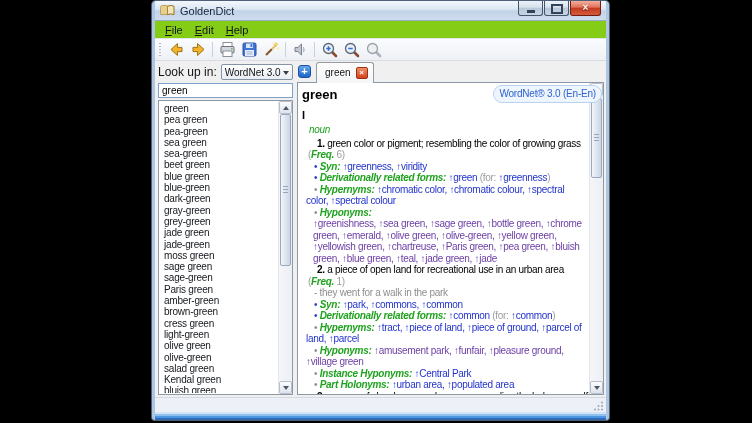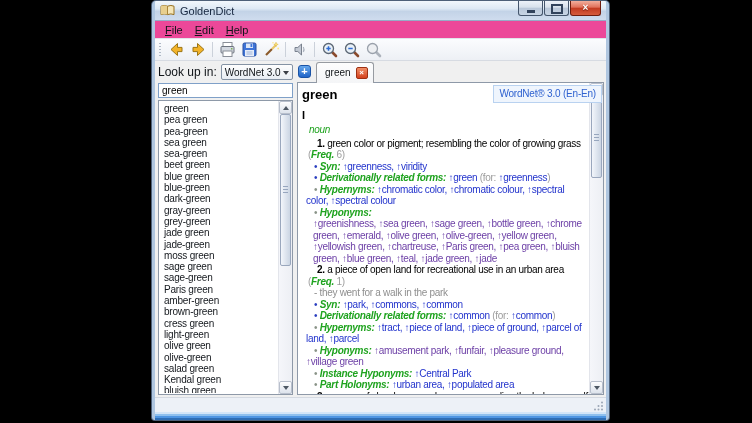--- a/index.html
+++ b/index.html
@@ -18,21 +18,21 @@
   .win-btns{position:absolute;right:5px;top:0;display:flex;gap:1px;}
   .wb{width:25px;height:15px;border:1px solid #44556C;border-top:none;border-radius:0 0 3px 3px;
       background:linear-gradient(to bottom,#EDF2F9 0%,#D8E1EC 45%,#B9C7D9 50%,#C8D5E5 100%);
       display:flex;align-items:center;justify-content:center;box-sizing:border-box;}
   .wb-min::after{content:"";width:8px;height:3px;background:#32435C;margin-top:7px;}
   .wb-max::after{content:"";width:8px;height:6px;border:2px solid #32435C;margin-top:1px;}
   .wb-close{width:31px;background:linear-gradient(to bottom,#F2AE9C 0%,#E0715A 45%,#C23A20 50%,#D55B3C 100%);
             border-color:#6E1D0E;color:#fff;font-size:10px;font-weight:bold;}
   .wb-close::after{content:"\00D7";margin-top:-2px;text-shadow:0 1px 1px #7E2412;}
   
-  .menubar{height:17px;flex:0 0 17px;display:flex;align-items:center;background:#ec4899;
+  .menubar{height:17px;flex:0 0 17px;display:flex;align-items:center;background:#84cc16;
            border-bottom:1px solid #E1E4EA;padding-left:4px;}
   .menu-item{font-size:11px;color:#101418;padding:1px 6px;cursor:default;}
   
   .toolbar{height:21px;flex:0 0 21px;display:flex;align-items:center;
            background:linear-gradient(to bottom,#FBFCFE,#EDF0F5);
            border-bottom:1px solid #D7DBE2;padding-left:3px;}
   .tb-grip{width:2px;height:14px;margin:0 4px 0 1px;
            background:repeating-linear-gradient(to bottom,#AEB8C6 0 1px,rgba(0,0,0,0) 1px 3px);}
   .tb-btn{width:22px;height:20px;display:flex;align-items:center;justify-content:center;}
   .tb-sep{width:1px;height:15px;background:#CBD1DA;margin:0 3px;}
@@ -80,21 +80,21 @@
              background:linear-gradient(to bottom,#F08F67,#D4411D);border:1px solid #9E3012;
              color:#fff;font:bold 8px/10px "Liberation Sans",sans-serif;text-align:center;}
   .tab-close::after{content:"\00D7";}
   
   .article-frame{flex:1;position:relative;border:1px solid #8E99A8;background:#fff;overflow:hidden;
                  z-index:1;min-height:0;}
   .article-scroll{position:absolute;left:0;top:0;right:13px;bottom:0;overflow:hidden;}
   .article{font-size:10px;line-height:11.5px;letter-spacing:-0.3px;color:#000;padding:3px 2px 0 4px;}
   .headword{font-size:13px;font-weight:bold;letter-spacing:0;margin:3px 0 9px;}
   .badge{position:absolute;top:2px;right:1px;padding:2px 5px 3px;font-size:10px;letter-spacing:-0.2px;
-         color:#2F62D0;background:#EFF5FD;border:1px solid #B9D2F0;border-radius:0;z-index:2;}
+         color:#2F62D0;background:#EFF5FD;border:1px solid #B9D2F0;border-radius:9px;z-index:2;}
   .sec{font-weight:bold;font-size:11px;margin:0 0 3px;}
   .pos{color:#1FA31F;font-style:italic;padding-left:7px;margin-bottom:2px;}
   .sense-def{padding-left:6px;text-indent:9px;}
   .num{font-weight:bold;}
   .gray{color:#9C9C9C;}
   .freq{color:#1FA31F;font-style:italic;font-weight:bold;}
   .ex{color:#8F8F8F;padding-left:12px;}
   .rel{padding-left:4px;text-indent:8px;}
   .blt-blue{color:#2B3FC0;} .blt-gray{color:#8A9488;}
   .lab{color:#1FA31F;font-style:italic;font-weight:bold;}

